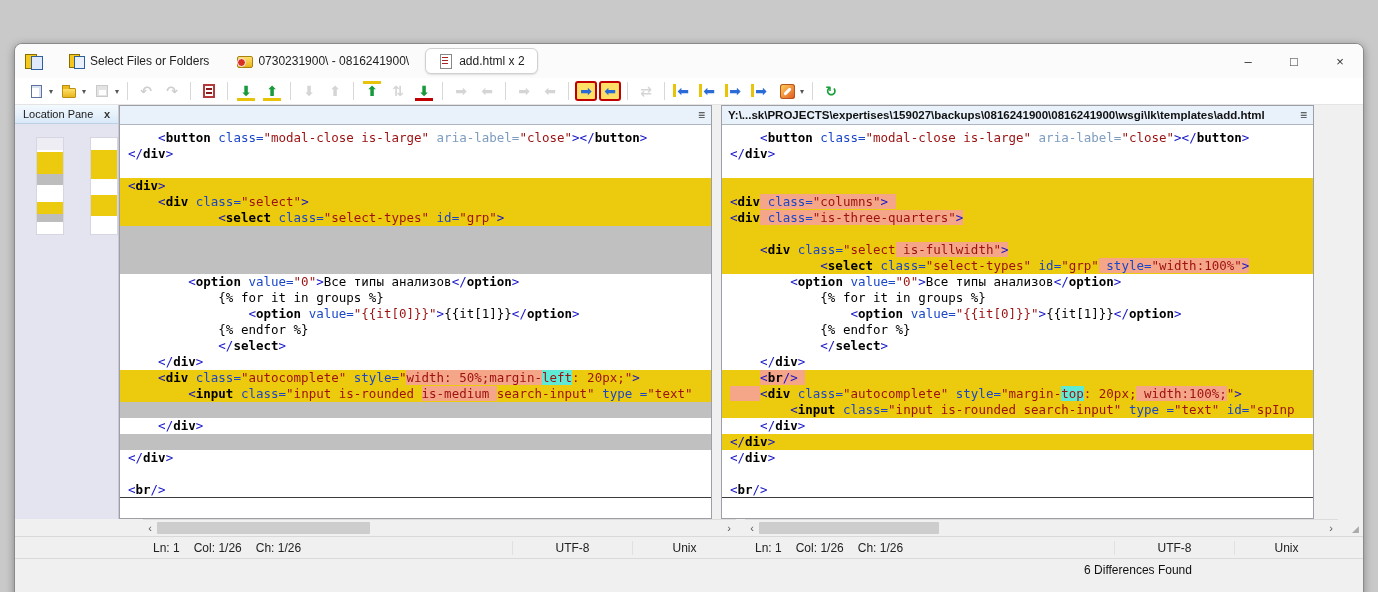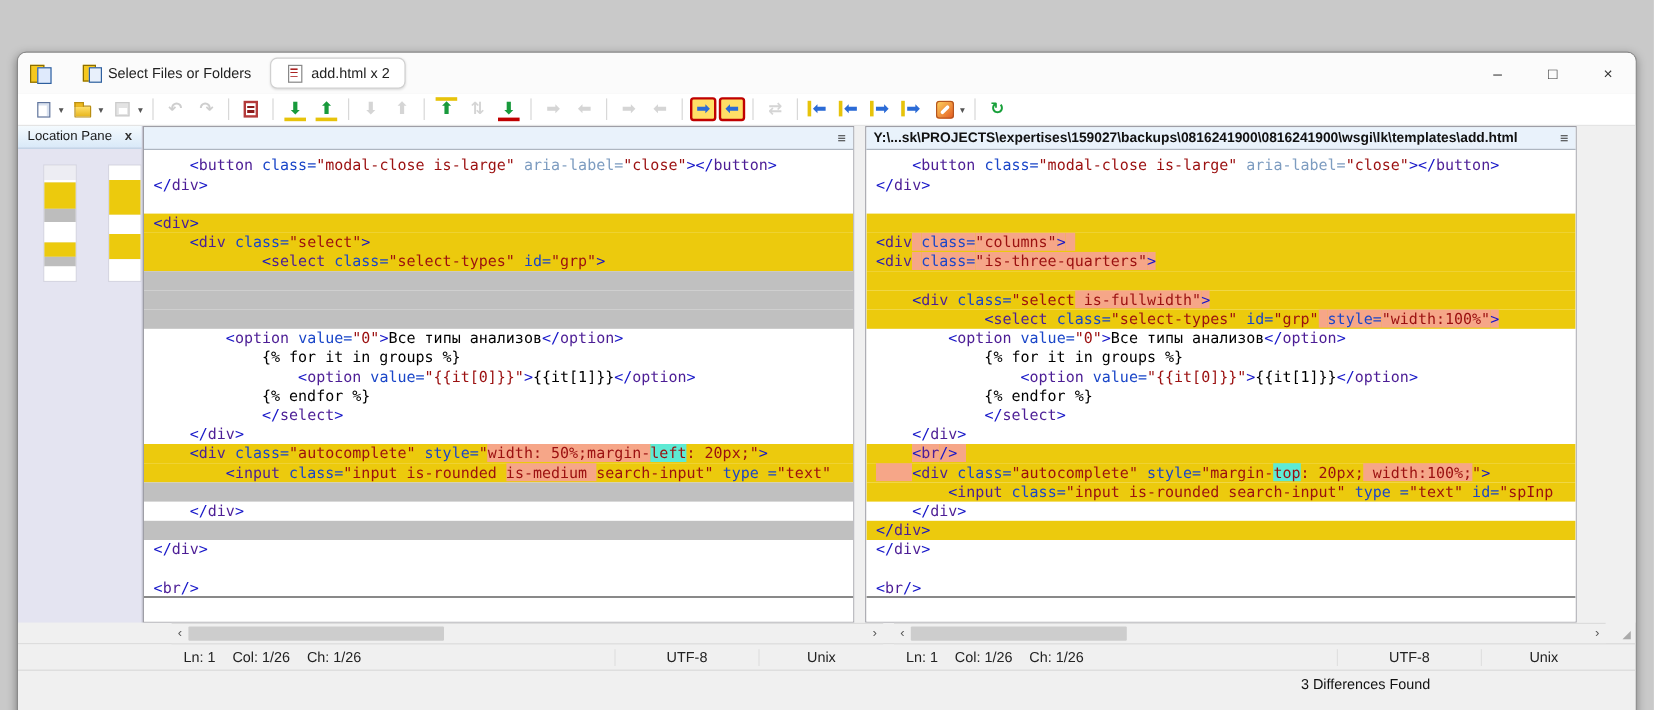--- a/index.html
+++ b/index.html
@@ -66,21 +66,21 @@
   .pathbar { height:19px; background:#e9f2fb; border-bottom:1px solid #aeb6c0; display:flex; align-items:center; padding:0 6px; overflow:hidden; flex:none; }
   .pathtext { font-size:11.5px; font-weight:bold; color:#111; white-space:nowrap; }
   .pathmenu { margin-left:auto; font-size:12px; color:#333; padding-left:6px; }
   .code { flex:1; background:#fff; overflow:hidden; padding-top:5px; cursor:text; }
   .line { height:16px; white-space:pre; font-family:"DejaVu Sans Mono", monospace; font-size:12.5px; line-height:16px; padding-left:8px; }
   .bg-d { background:#ecca0d; }
   .bg-f { background:#c0c0c0; }
   .eof { border-bottom:1px solid #3c3c3c; }
   .c-x { color:#000000; }
   .c-p { color:#1414c8; }
-  .c-t { color:#4c1d95; font-weight:normal; }
+  .c-t { color:#000000; font-weight:bold; }
   .c-a { color:#1a46c8; }
   .c-a2 { color:#7d9cc0; }
   .c-s { color:#9b1010; }
   .hl1 { background:#f6a688; }
   .hl2 { background:#5eead4; }
 
   
   .scrollrow { height:17px; background:#f0f0f0; display:flex; flex:none; }
   .hscroll { width:593px; height:100%; background:#f0f0f0; border-top:1px solid #dcdcdc; position:relative; flex:none; display:flex; align-items:center; }
   .hs-arrow { width:14px; text-align:center; font-size:11px; color:#555; flex:none; }
@@ -102,20 +102,24 @@
 <body>
 
 <div class="window">
 
   <div class="titlebar">
     <span class="applogo"></span>
     <div class="tabs" id="tabs">
         <div class="tab">
           <span class="tabicon icon-winmerge-doc"></span>
           <span>Select Files or Folders</span>
+        </div>
+        <div class="tab">
+          <span class="tabicon icon-folder-alert"></span>
+          <span>0730231900\ - 0816241900\</span>
         </div>
         <div class="tab active">
           <span class="tabicon icon-diff-file"></span>
           <span>add.html x 2</span>
         </div>
       </div>
     <div class="wincontrols" id="wincontrols">
         <span class="winbtn">–</span>
         <span class="winbtn">□</span>
         <span class="winbtn">×</span>
@@ -358,16 +362,16 @@
         <span>Ln: 1</span>
         <span>Col: 1/26</span>
         <span>Ch: 1/26</span>
       </div>
       <div class="ps-cell">UTF-8</div>
       <div class="ps-cell eol">Unix</div>
     </div>
   </div>
 
   <div class="appstatus">
-    <span class="diffmsg">3 Differences Found</span>
+    <span class="diffmsg">6 Differences Found</span>
   </div>
 
 </div>
 
 </body></html>

